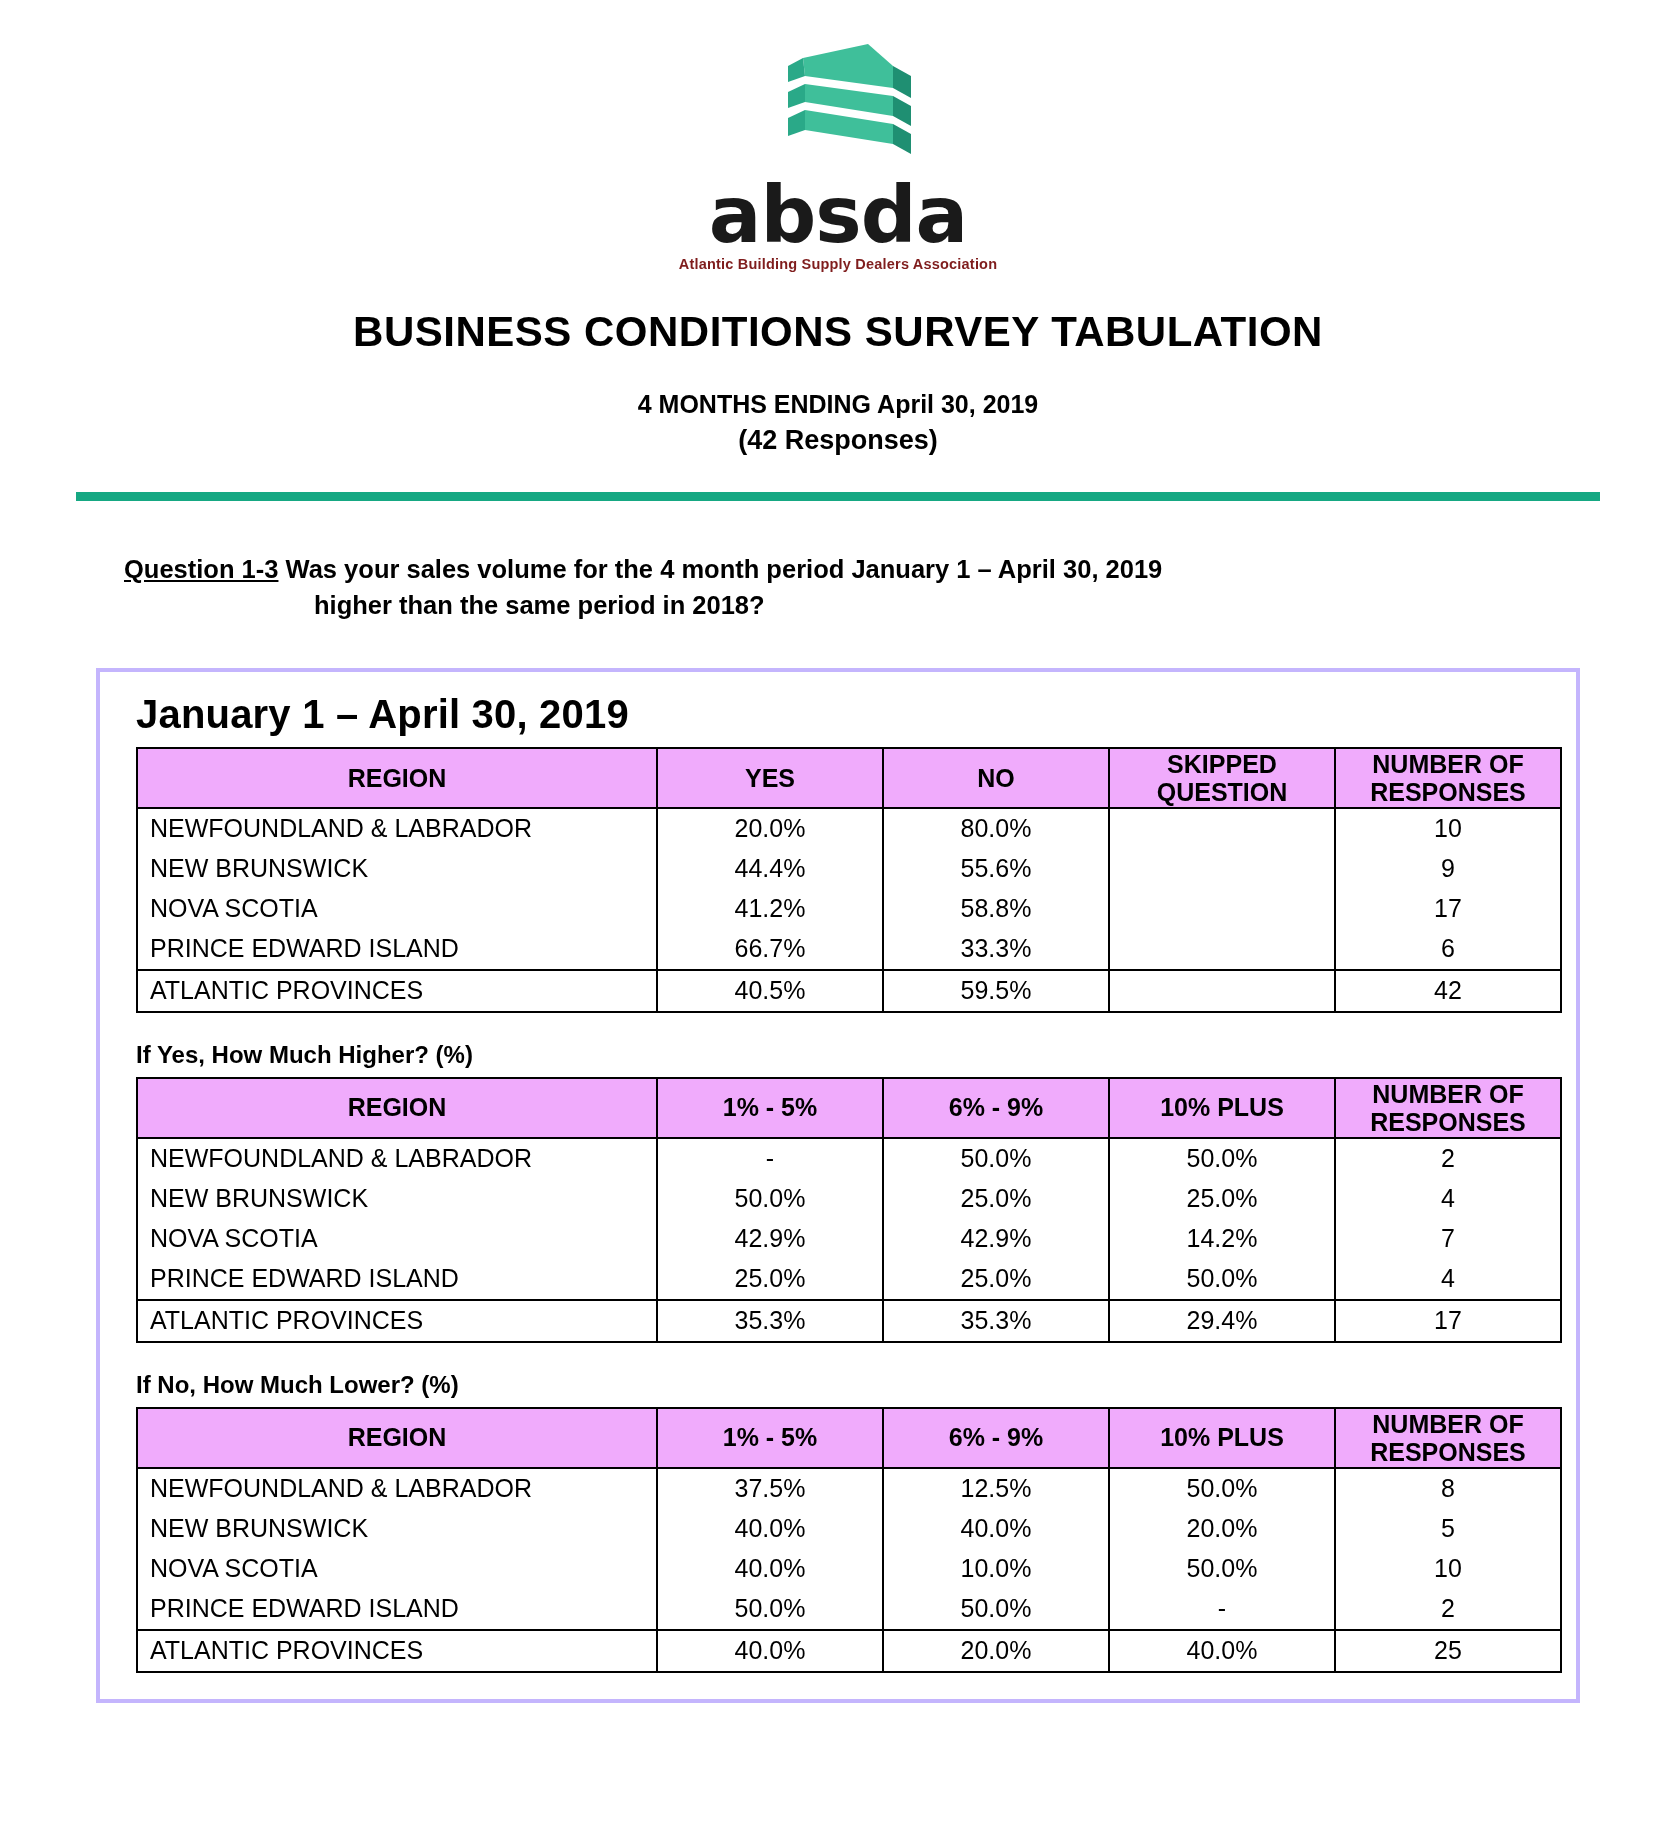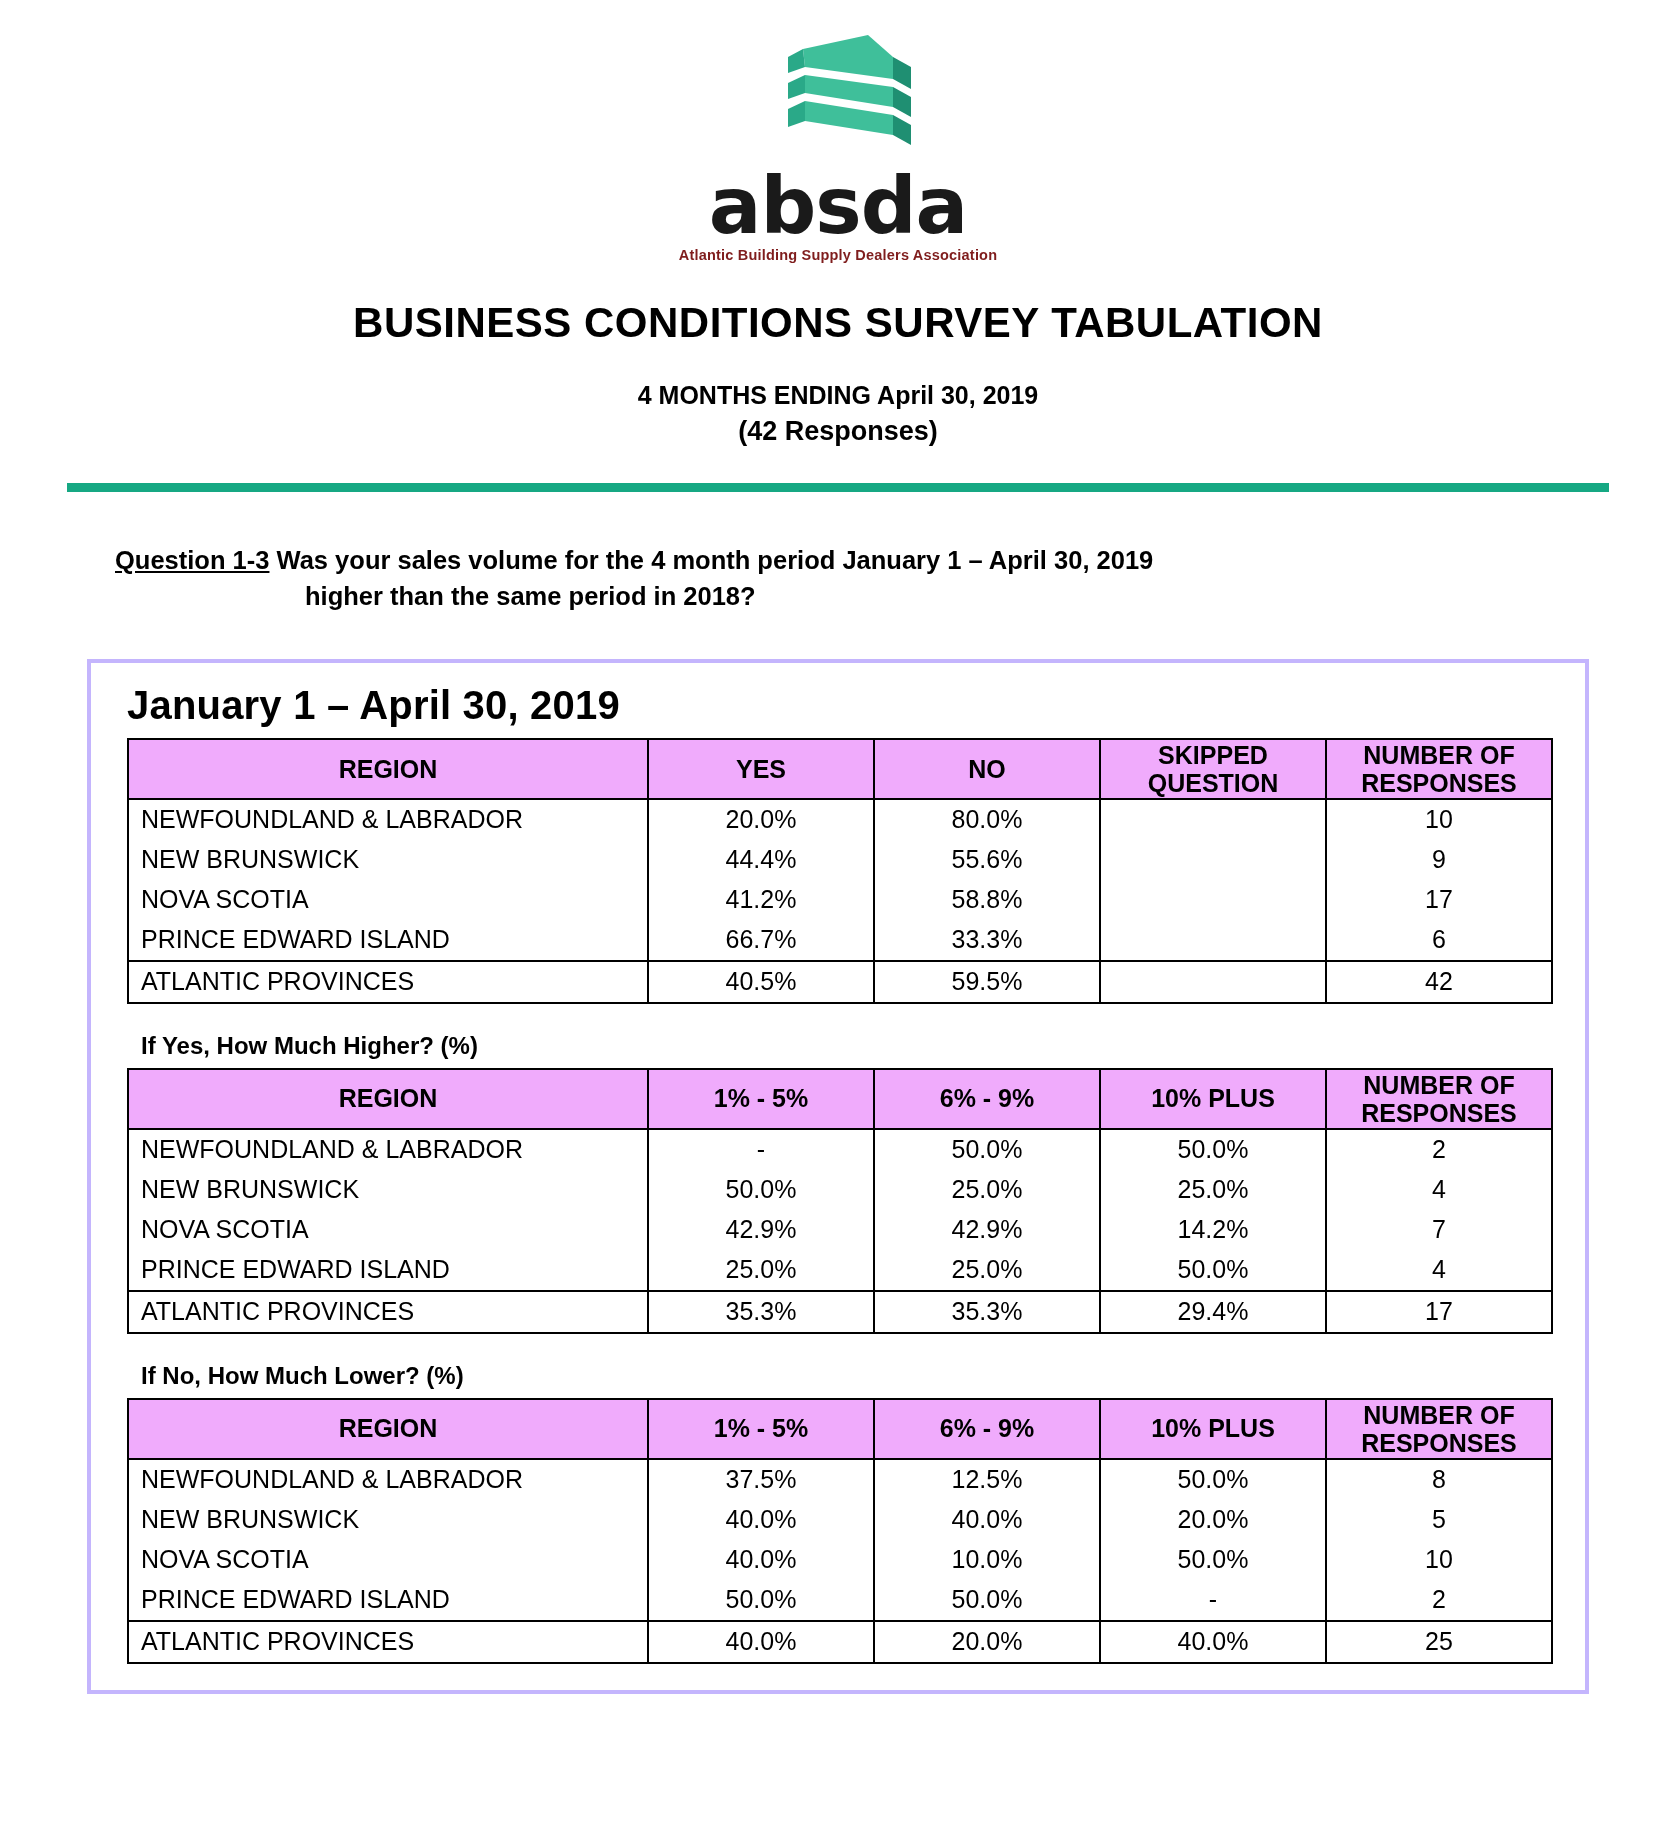--- a/index.html
+++ b/index.html
@@ -12,21 +12,21 @@
     min-height: 1840px;
     font-family: "Liberation Sans", sans-serif;
     color: #000000;
     -webkit-font-smoothing: antialiased;
   }
   .page {
     width: 1676px;
     min-height: 1840px;
     position: relative;
     box-sizing: border-box;
-    padding: 5px;
+    padding: 14px;
   }
 
   
   .logo-block {
     padding-top: 22px;
     display: flex;
     flex-direction: column;
     align-items: center;
   }
   .logo-mark {
@@ -104,21 +104,21 @@
   }
   .panel-title {
     font-size: 40px;
     font-weight: bold;
     margin: 6px 0 10px 14px;
     letter-spacing: 0.2px;
   }
   .section-caption {
     font-size: 24px;
     font-weight: bold;
-    margin: 28px 0 8px 28px;
+    margin: 28px 0 8px 14px;
   }
 
   table.tab {
     border-collapse: collapse;
     margin-left: 14px;
     width: 1424px;
     table-layout: fixed;
   }
   table.tab th, table.tab td {
     border: 2px solid #000;

